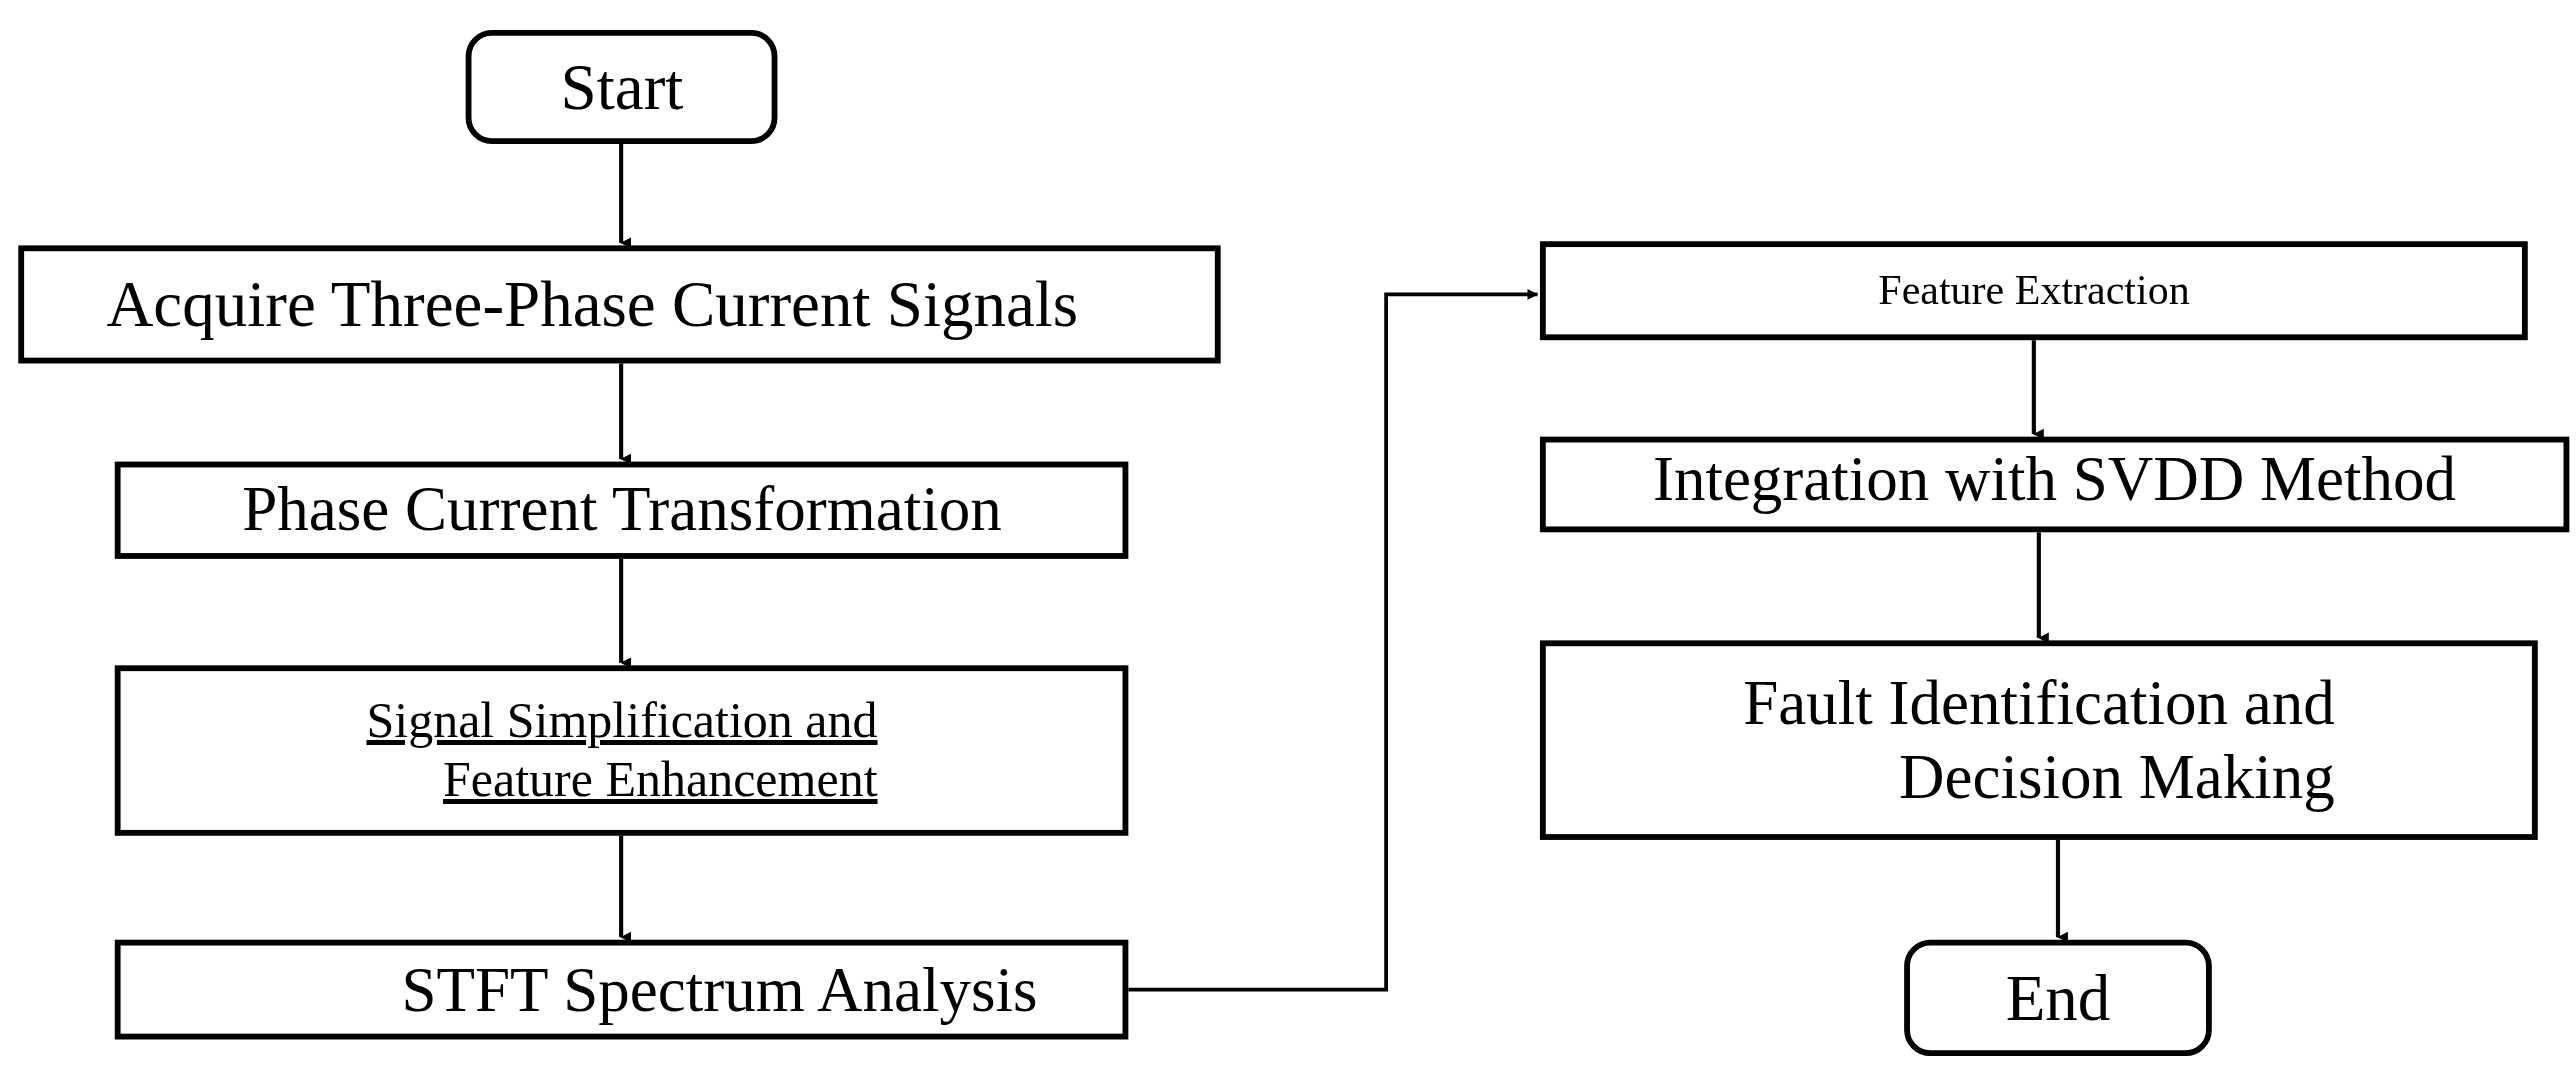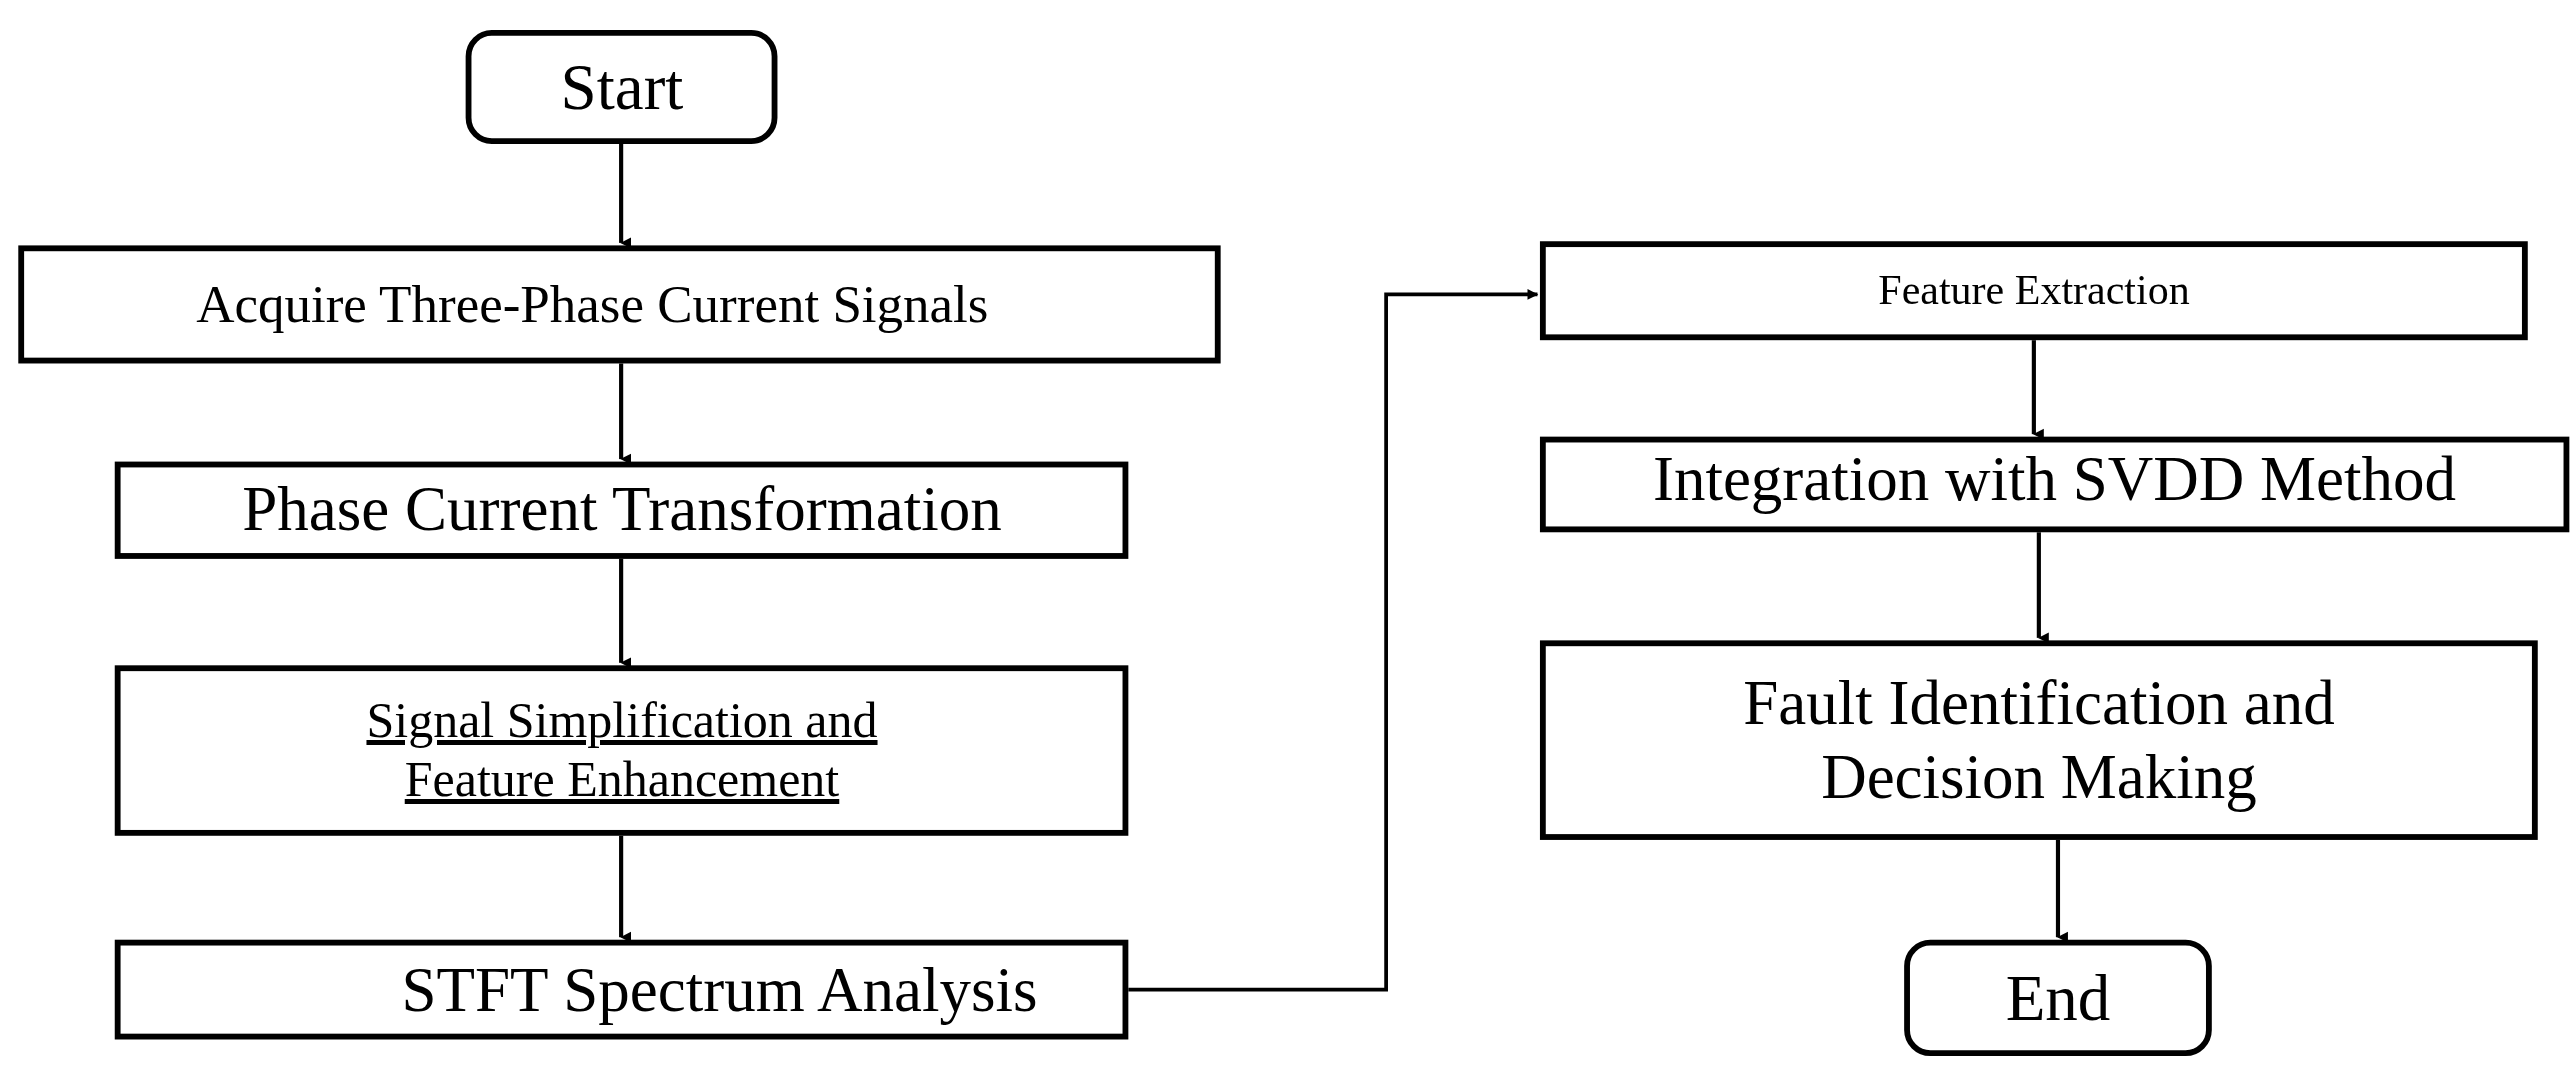--- a/index.html
+++ b/index.html
@@ -22,21 +22,21 @@
     left: 0;
     top: 0;
     width: 2576px;
     height: 1087px;
   }
   .node-label {
     position: absolute;
     display: flex;
     align-items: center;
     justify-content: center;
-    text-align: center;
+    text-align: right;
     color: #000000;
     font-family: "Liberation Serif", "DejaVu Serif", serif;
     line-height: 1.18;
     white-space: pre-line;
     pointer-events: none;
     box-sizing: border-box;
   }
 </style>
 </head>
 <body>
@@ -70,21 +70,21 @@
         <rect x="141.5" y="1133.5" width="1212" height="113" fill="#ffffff" stroke="#000000" stroke-width="7"></rect>
         <rect x="1855.5" y="293.5" width="1181" height="112" fill="#ffffff" stroke="#000000" stroke-width="7"></rect>
         <rect x="1855.5" y="528.5" width="1231" height="108" fill="#ffffff" stroke="#000000" stroke-width="7"></rect>
         <rect x="1855.5" y="773.5" width="1193" height="233" fill="#ffffff" stroke="#000000" stroke-width="7"></rect>
         <rect x="2293.5" y="1133.5" width="363" height="133" rx="28" ry="28" fill="#ffffff" stroke="#000000" stroke-width="7"></rect>
       </g>
   </svg>
 
   <div id="node-label-layer">
       <div class="node-label" style="left: 466px; top: 30px; width: 312px; height: 114px; font-size: 65px; color: rgb(0, 0, 0);">Start</div>
-      <div class="node-label" style="left: 18.3px; top: 245px; width: 1148px; height: 118px; font-size: 53px; color: rgb(0, 0, 0);">Acquire Three-Phase Current Signals</div>
+      <div class="node-label" style="left: 18.3px; top: 245px; width: 1148px; height: 118px; font-size: 65px; color: rgb(0, 0, 0);">Acquire Three-Phase Current Signals</div>
       <div class="node-label" style="left: 115px; top: 461px; width: 1014px; height: 97px; font-size: 63px; color: rgb(0, 0, 0);">Phase Current Transformation</div>
       <div class="node-label" style="left: 115px; top: 665px; width: 1014px; height: 170px; font-size: 50px; color: rgb(0, 0, 0); text-decoration: underline;">Signal Simplification and
 Feature Enhancement</div>
       <div class="node-label" style="left: 115px; top: 940px; width: 1209px; height: 100px; font-size: 63px; color: rgb(0, 0, 0);">STFT Spectrum Analysis</div>
       <div class="node-label" style="left: 1540px; top: 241px; width: 988px; height: 99px; font-size: 42px; color: rgb(0, 0, 0);">Feature Extraction</div>
       <div class="node-label" style="left: 1540px; top: 437px; width: 1029px; height: 84px; font-size: 63px; color: rgb(0, 0, 0);">Integration with SVDD Method</div>
       <div class="node-label" style="left: 1540px; top: 640px; width: 998px; height: 200px; font-size: 63px; color: rgb(0, 0, 0);">Fault Identification and
 Decision Making</div>
       <div class="node-label" style="left: 1904px; top: 940px; width: 308px; height: 116px; font-size: 65px; color: rgb(0, 0, 0); border-radius: 20px;">End</div>
     </div>

